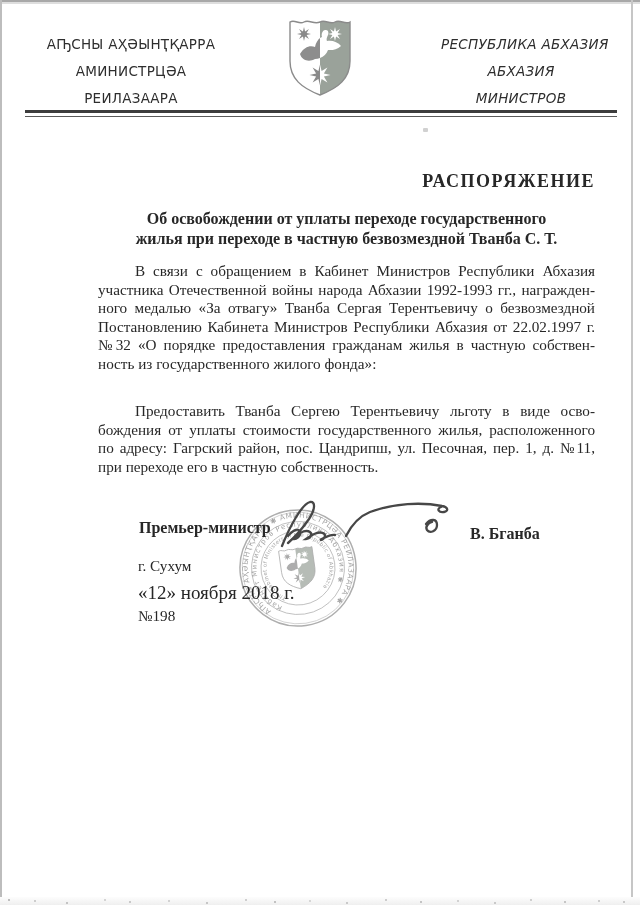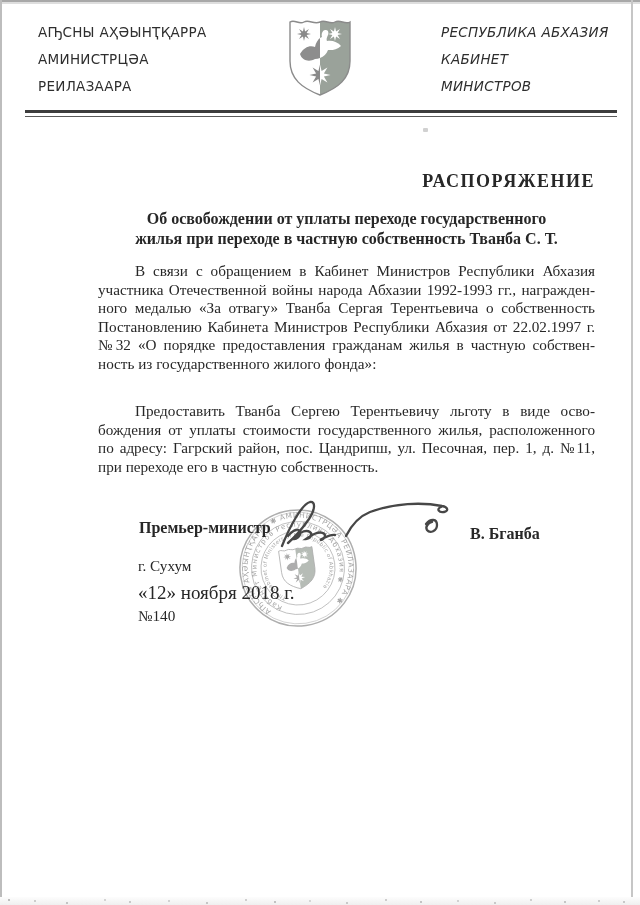--- a/index.html
+++ b/index.html
@@ -19,21 +19,21 @@
   .speck-row{position:absolute;bottom:4px;left:8px;width:2px;height:2px;background:#bfbfbf;
     box-shadow:26px 1px #cdcdcd,58px 3px #c4c4c4,96px 0 #d4d4d4,121px 2px #c9c9c9,
     160px 1px #d2d2d2,198px 3px #c6c6c6,237px 0 #cfcfcf,266px 2px #c2c2c2,301px 1px #d6d6d6,
     338px 3px #c9c9c9,377px 0 #cdcdcd,412px 2px #c4c4c4,449px 1px #d2d2d2,486px 3px #c9c9c9,
     522px 0 #cfcfcf,556px 2px #c6c6c6,590px 1px #cdcdcd,615px 2px #c9c9c9;}
   .speck{position:absolute;left:423px;top:128px;width:5px;height:4px;background:#b9b9b9;
     border-radius:1px;opacity:.65;}
 
   
   .hdr-left,.hdr-right{
-    position:absolute;top:19px;text-align:left;
+    position:absolute;top:31px;text-align:center;
     font-family:"DejaVu Sans","Liberation Sans",sans-serif;
     font-size:13.5px;line-height:27px;color:#2e2e2e;letter-spacing:.3px;white-space:nowrap;
   }
   .hdr-left{left:38px;width:186px;}
   .hdr-right{left:441px;width:160px;font-style:italic;}
   .crest-top{position:absolute;left:288px;top:15px;width:64px;height:84px;}
   .rule{position:absolute;left:25px;top:110px;width:592px;height:7px;
     border-top:3px solid #3d3d3d;border-bottom:1px solid #5a5a5a;}
 
   
@@ -111,54 +111,54 @@
   <div data-name="letterhead-line">АМИНИСТРЦӘА</div>
   <div data-name="letterhead-line">РЕИЛАЗААРА</div>
 </div>
 
 <svg class="crest-top" viewBox="0 0 64 80" data-name="coat-of-arms-icon">
   <use href="#crest"></use>
 </svg>
 
 <div class="hdr-right" data-name="letterhead-russian-block">
   <div data-name="letterhead-line">РЕСПУБЛИКА АБХАЗИЯ</div>
-  <div data-name="letterhead-line">КАБИНЕТ</div>
+  <div data-name="letterhead-line">АБХАЗИЯ</div>
   <div data-name="letterhead-line">МИНИСТРОВ</div>
 </div>
 
 <div class="rule" data-name="letterhead-rule"></div>
 
 <div class="title" data-name="decree-title">РАСПОРЯЖЕНИЕ</div>
 
 <div class="subject" data-name="decree-subject">
   <div data-name="decree-subject-line">Об освобождении от уплаты переходе государственного</div>
-  <div data-name="decree-subject-line">жилья при переходе в частную собственность Тванба С. Т.</div>
+  <div data-name="decree-subject-line">жилья при переходе в частную безвозмездной Тванба С. Т.</div>
 </div>
 
 <div class="para p1" data-name="body-paragraph-1">
   <div class="bline first" data-name="body-line">В связи с обращением в Кабинет Министров Республики Абхазия</div>
   <div class="bline" data-name="body-line">участника Отечественной войны народа Абхазии 1992-1993 гг., награжден-</div>
-  <div class="bline" data-name="body-line">ного медалью «За отвагу» Тванба Сергая Терентьевича о собственность</div>
+  <div class="bline" data-name="body-line">ного медалью «За отвагу» Тванба Сергая Терентьевичу о безвозмездной</div>
   <div class="bline" data-name="body-line">Постановлению Кабинета Министров Республики Абхазия от 22.02.1997 г.</div>
   <div class="bline" data-name="body-line">№32 «О порядке предоставления гражданам жилья в частную собствен-</div>
   <div class="bline last" data-name="body-line">ность из государственного жилого фонда»:</div>
 </div>
 
 <div class="para p2" data-name="body-paragraph-2">
   <div class="bline first" data-name="body-line">Предоставить Тванба Сергею Терентьевичу льготу в виде осво-</div>
   <div class="bline" data-name="body-line">бождения от уплаты стоимости государственного жилья, расположенного</div>
   <div class="bline" data-name="body-line">по адресу: Гагрский район, пос. Цандрипш, ул. Песочная, пер. 1, д. №11,</div>
   <div class="bline last" data-name="body-line">при переходе его в частную собственность.</div>
 </div>
 
 <div class="sig-post" data-name="signature-title">Премьер-министр</div>
 <div class="sig-name" data-name="signature-name">В. Бганба</div>
 <div class="f-city" data-name="footer-city">г. Сухум</div>
 <div class="f-date" data-name="footer-date">«12» ноября 2018 г.</div>
-<div class="f-num" data-name="footer-number">№140</div>
+<div class="f-num" data-name="footer-number">№198</div>
 
 <svg class="stamp" viewBox="0 0 124 124" data-name="official-stamp-icon">
   <circle cx="62" cy="62" r="58" fill="none" stroke="#9a9a9a" stroke-width="1.5"></circle>
   <circle cx="62" cy="62" r="55.8" fill="none" stroke="#a8a8a8" stroke-width="0.6"></circle>
   <circle cx="62" cy="62" r="46.5" fill="none" stroke="#a3a3a3" stroke-width="0.8"></circle>
   <circle cx="62" cy="62" r="37" fill="none" stroke="#a3a3a3" stroke-width="0.8"></circle>
   <defs>
     <path id="ringO" d="M62,11.5 a50.5,50.5 0 1,1 -0.03,0"></path>
     <path id="ringM" d="M62,20.5 a41.5,41.5 0 1,1 -0.03,0"></path>
     <path id="ringI" d="M62,30.5 a31.5,31.5 0 1,1 -0.03,0"></path>

